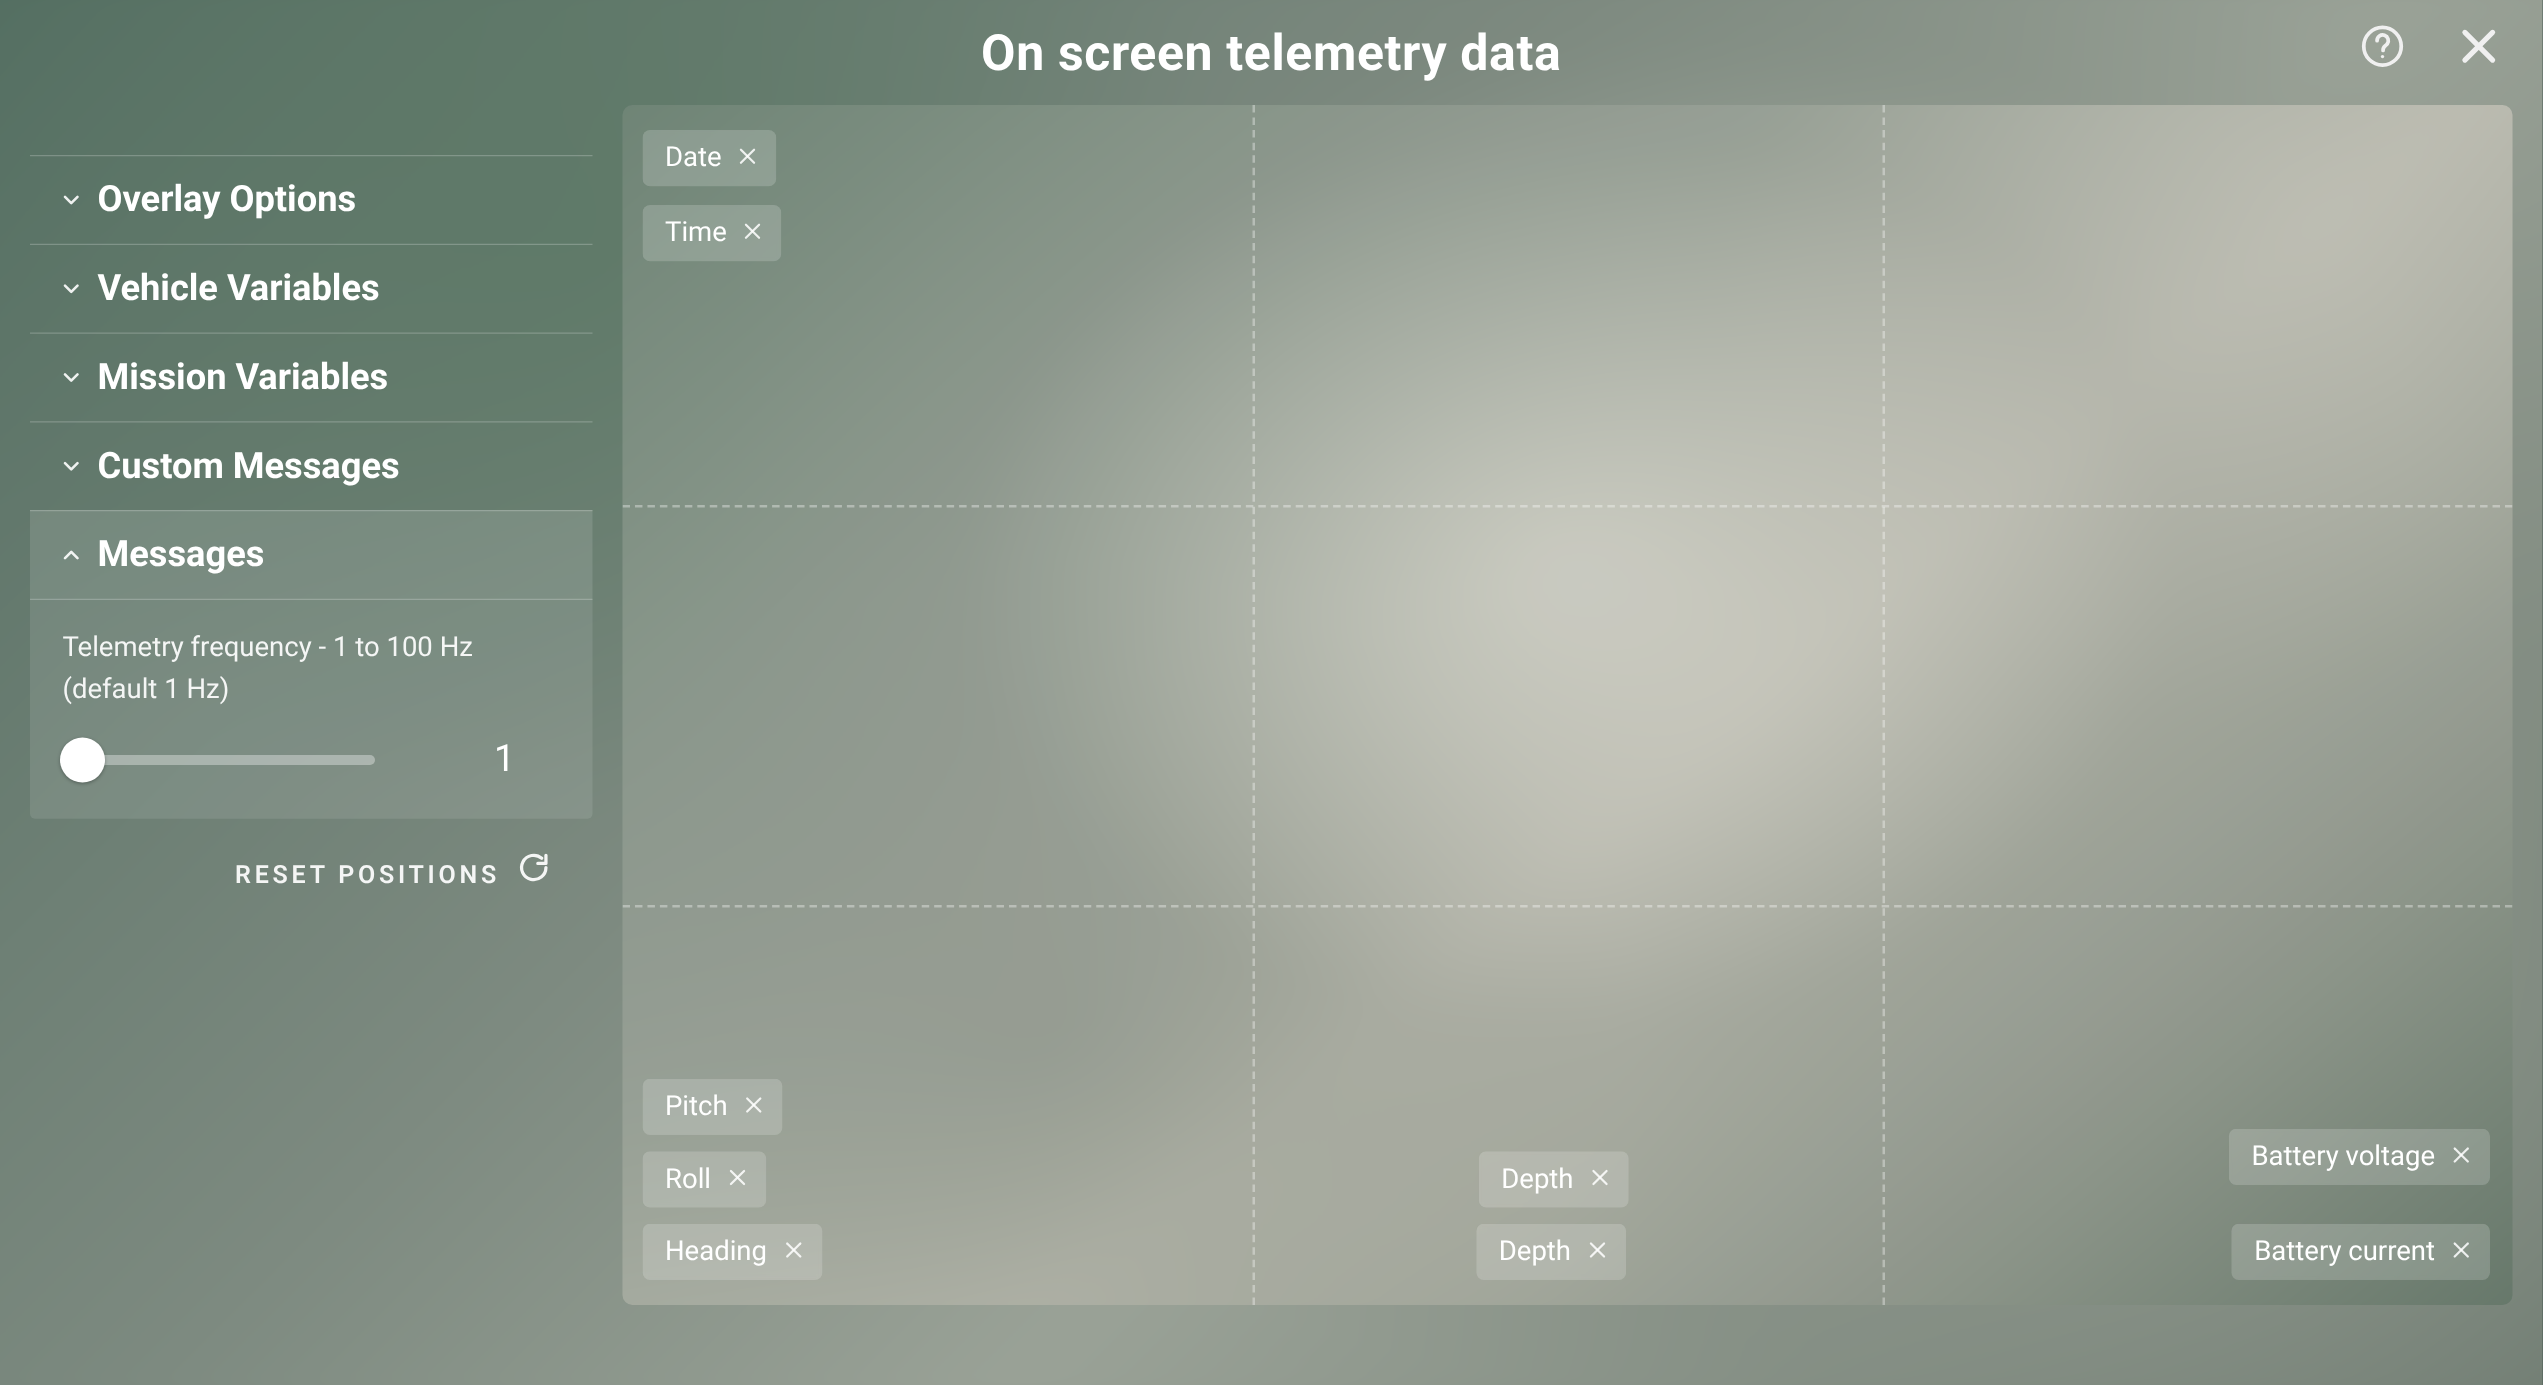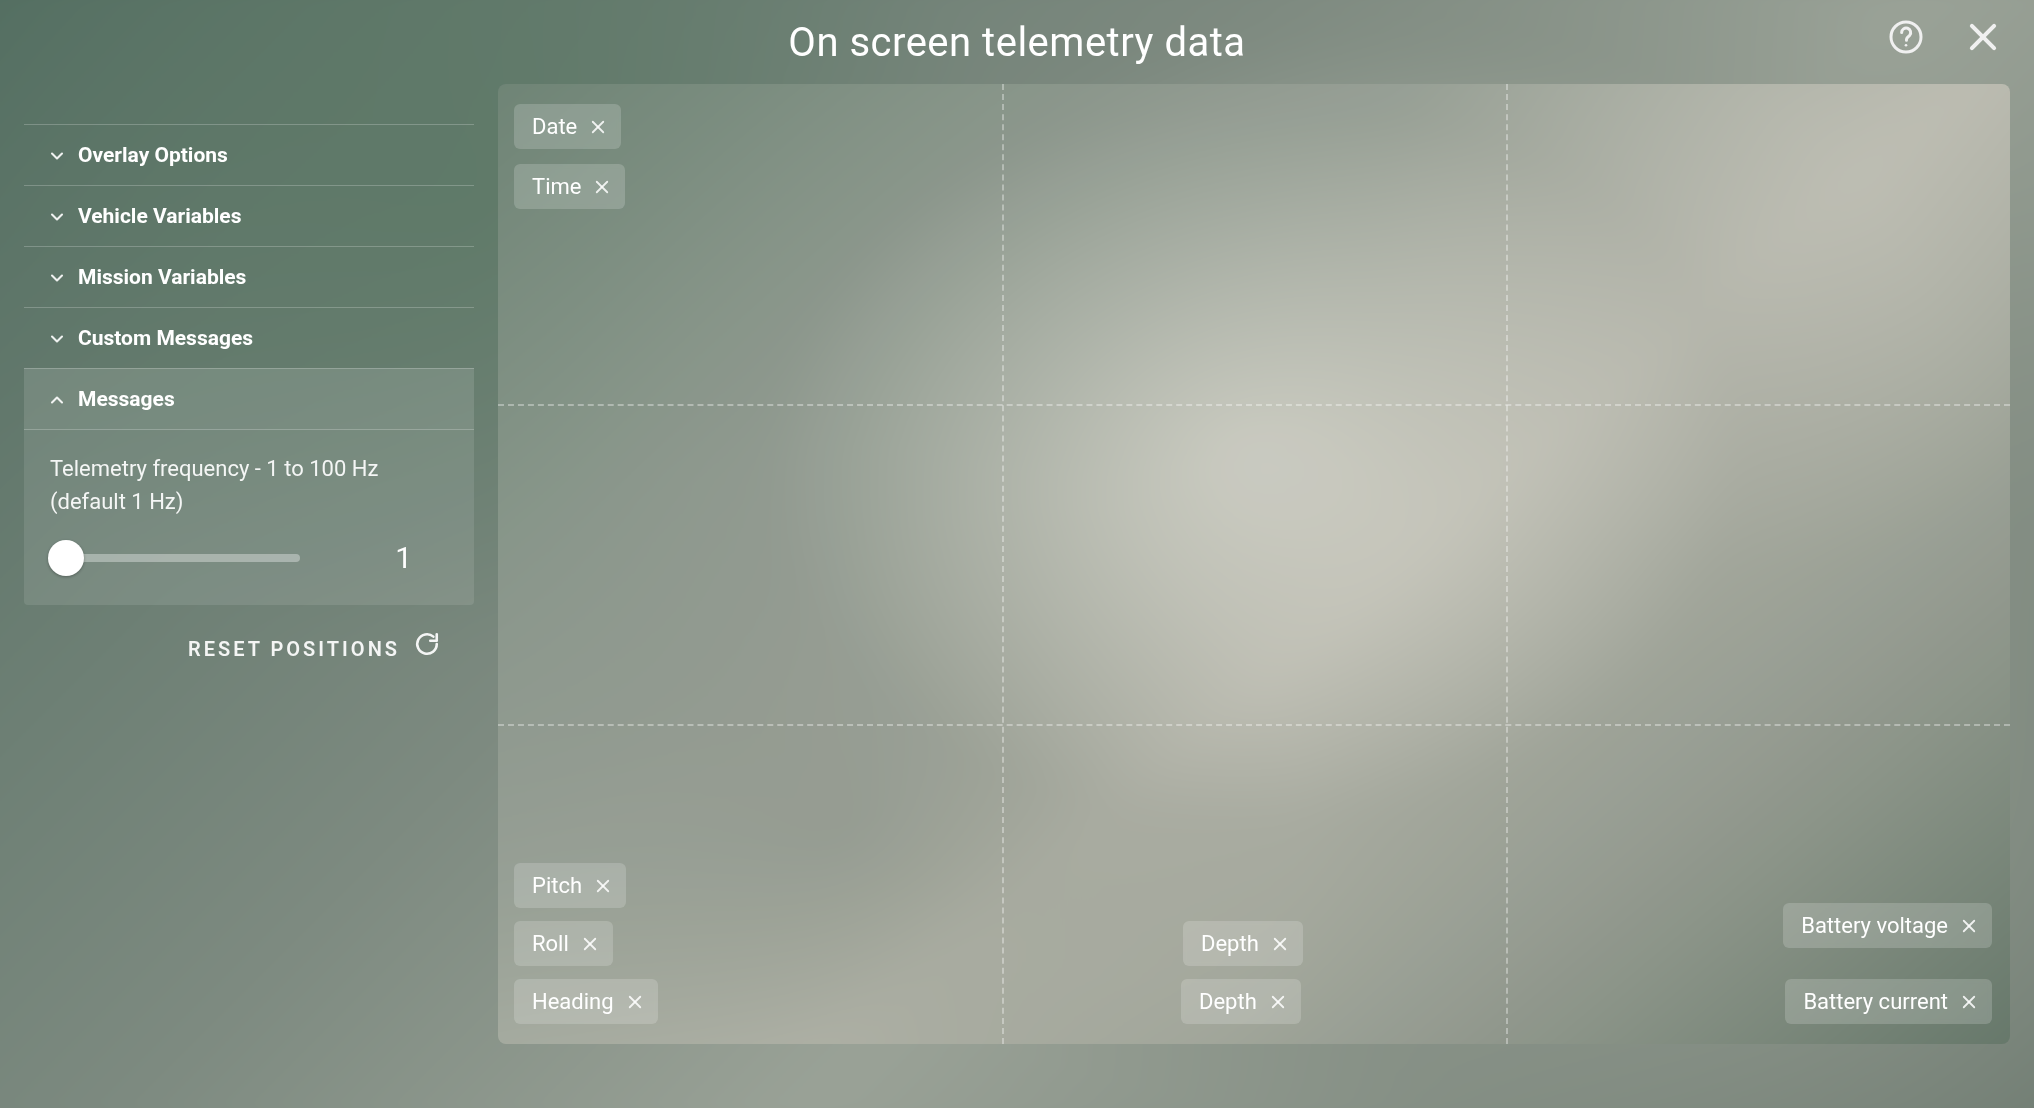--- a/index.html
+++ b/index.html
@@ -29,21 +29,21 @@
 
   .header {
     position: relative;
     height: 84px;
     display: flex;
     align-items: center;
     justify-content: center;
   }
   .header-title {
     font-size: 40px;
-    font-weight: 400;
+    font-weight: 700;
     letter-spacing: 0.5px;
     color: #ffffff;
   }
   .header-actions {
     position: absolute;
     right: 32px;
     top: 18px;
     display: flex;
     gap: 40px;
     align-items: center;
@@ -69,26 +69,26 @@
     width: 450px;
     flex: 0 0 450px;
     display: flex;
     flex-direction: column;
     position: relative;
     padding-top: 40px;
   }
 
   .section-row {
     display: flex;
-    align-items: flex-end;
+    align-items: center;
     gap: 10px;
     padding: 18px 14px 18px 22px;
     border-top: 1px solid rgba(255,255,255,0.22);
     cursor: pointer;
-    font-size: 21px;
+    font-size: 29px;
     font-weight: 700;
     color: #ffffff;
   }
   .section-row:last-of-type { border-bottom: 1px solid rgba(255,255,255,0.22); }
 
   .section-row.active {
     background: rgba(255,255,255,0.12);
     border-top: 1px solid rgba(255,255,255,0.22);
     border-bottom: 1px solid rgba(255,255,255,0.22);
   }
@@ -191,21 +191,21 @@
   }
   .grid-h {
     position: absolute;
     left: 0; right: 0;
     border-top: 2px dashed rgba(255,255,255,0.35);
   }
 
   .chip {
     position: absolute;
     display: inline-flex;
-    align-items: center;
+    align-items: flex-start;
     gap: 10px;
     background: rgba(255,255,255,0.18);
     border-radius: 6px;
     padding: 10px 12px 10px 18px;
     font-size: 22px;
     font-weight: 400;
     color: #ffffff;
     cursor: grab;
     backdrop-filter: blur(2px);
   }

